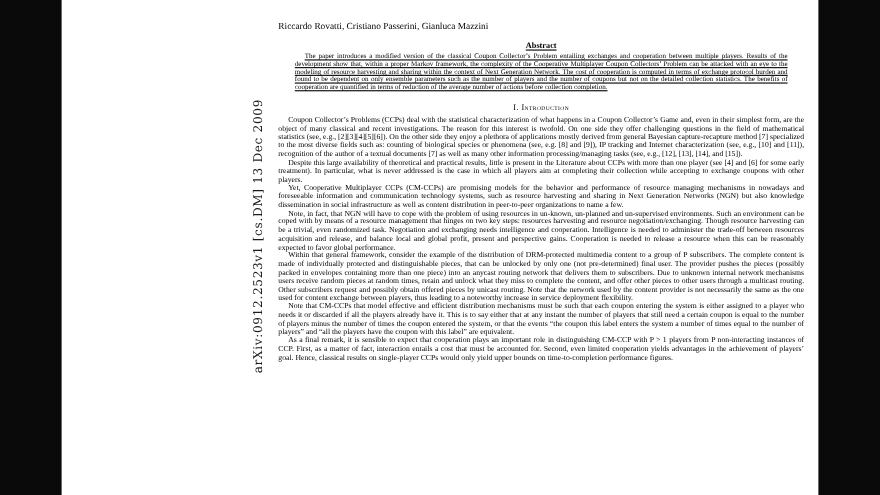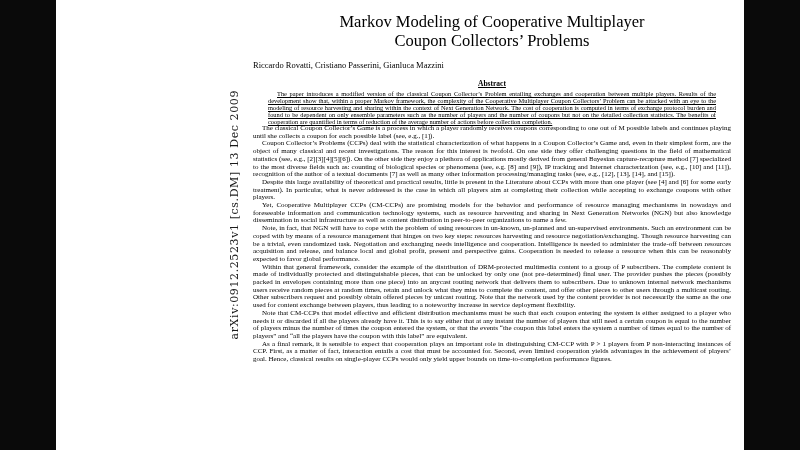--- a/index.html
+++ b/index.html
@@ -57,34 +57,30 @@
 <div class="stage">
   <div class="bar left"></div>
   <div class="bar right"></div>
 
   <div class="sheet">
 
     <div class="watermark">arXiv:0912.2523v1  [cs.DM]  13 Dec 2009</div>
 
     <div class="content">
 
-      <h1 class="title">
-        <span class="tline">Markov Modeling of Cooperative Multiplayer</span>
-        <span class="tline">Coupon Collectors’ Problems</span>
-      </h1>
 
       <div class="authors">Riccardo Rovatti, Cristiano Passerini, Gianluca Mazzini</div>
 
       <div class="abstract">
         <div class="abs-head">Abstract</div>
         <p class="abs-text">The paper introduces a modified version of the classical Coupon Collector’s Problem entailing exchanges and cooperation between multiple players. Results of the development show that, within a proper Markov framework, the complexity of the Cooperative Multiplayer Coupon Collectors’ Problem can be attacked with an eye to the modeling of resource harvesting and sharing within the context of Next Generation Network. The cost of cooperation is computed in terms of exchange protocol burden and found to be dependent on only ensemble parameters such as the number of players and the number of coupons but not on the detailed collection statistics. The benefits of cooperation are quantified in terms of reduction of the average number of actions before collection completion.</p>
       </div>
 
+      <div class="sec-head">I. Introduction</div>
 
-      <p class="body-par">The classical Coupon Collector’s Game is a process in which a player randomly receives coupons corresponding to one out of M possible labels and continues playing until she collects a coupon for each possible label (see, e.g., [1]).</p>
       <p class="body-par">Coupon Collector’s Problems (CCPs) deal with the statistical characterization of what happens in a Coupon Collector’s Game and, even in their simplest form, are the object of many classical and recent investigations. The reason for this interest is twofold. On one side they offer challenging questions in the field of mathematical statistics (see, e.g., [2][3][4][5][6]). On the other side they enjoy a plethora of applications mostly derived from general Bayesian capture-recapture method [7] specialized to the most diverse fields such as: counting of biological species or phenomena (see, e.g. [8] and [9]), IP tracking and Internet characterization (see, e.g., [10] and [11]), recognition of the author of a textual documents [7] as well as many other information processing/managing tasks (see, e.g., [12], [13], [14], and [15]).</p>
       <p class="body-par">Despite this large availability of theoretical and practical results, little is present in the Literature about CCPs with more than one player (see [4] and [6] for some early treatment). In particular, what is never addressed is the case in which all players aim at completing their collection while accepting to exchange coupons with other players.</p>
       <p class="body-par">Yet, Cooperative Multiplayer CCPs (CM-CCPs) are promising models for the behavior and performance of resource managing mechanisms in nowadays and foreseeable information and communication technology systems, such as resource harvesting and sharing in Next Generation Networks (NGN) but also knowledge dissemination in social infrastructure as well as content distribution in peer-to-peer organizations to name a few.</p>
       <p class="body-par">Note, in fact, that NGN will have to cope with the problem of using resources in un-known, un-planned and un-supervised environments. Such an environment can be coped with by means of a resource management that hinges on two key steps: resources harvesting and resource negotiation/exchanging. Though resource harvesting can be a trivial, even randomized task. Negotiation and exchanging needs intelligence and cooperation. Intelligence is needed to administer the trade-off between resources acquisition and release, and balance local and global profit, present and perspective gains. Cooperation is needed to release a resource when this can be reasonably expected to favor global performance.</p>
       <p class="body-par">Within that general framework, consider the example of the distribution of DRM-protected multimedia content to a group of P subscribers. The complete content is made of individually protected and distinguishable pieces, that can be unlocked by only one (not pre-determined) final user. The provider pushes the pieces (possibly packed in envelopes containing more than one piece) into an anycast routing network that delivers them to subscribers. Due to unknown internal network mechanisms users receive random pieces at random times, retain and unlock what they miss to complete the content, and offer other pieces to other users through a multicast routing. Other subscribers request and possibly obtain offered pieces by unicast routing. Note that the network used by the content provider is not necessarily the same as the one used for content exchange between players, thus leading to a noteworthy increase in service deployment flexibility.</p>
       <p class="body-par">Note that CM-CCPs that model effective and efficient distribution mechanisms must be such that each coupon entering the system is either assigned to a player who needs it or discarded if all the players already have it. This is to say either that at any instant the number of players that still need a certain coupon is equal to the number of players minus the number of times the coupon entered the system, or that the events “the coupon this label enters the system a number of times equal to the number of players” and “all the players have the coupon with this label” are equivalent.</p>
       <p class="body-par">As a final remark, it is sensible to expect that cooperation plays an important role in distinguishing CM-CCP with P &gt; 1 players from P non-interacting instances of CCP. First, as a matter of fact, interaction entails a cost that must be accounted for. Second, even limited cooperation yields advantages in the achievement of players’ goal. Hence, classical results on single-player CCPs would only yield upper bounds on time-to-completion performance figures.</p>
 
     </div>
   </div>

